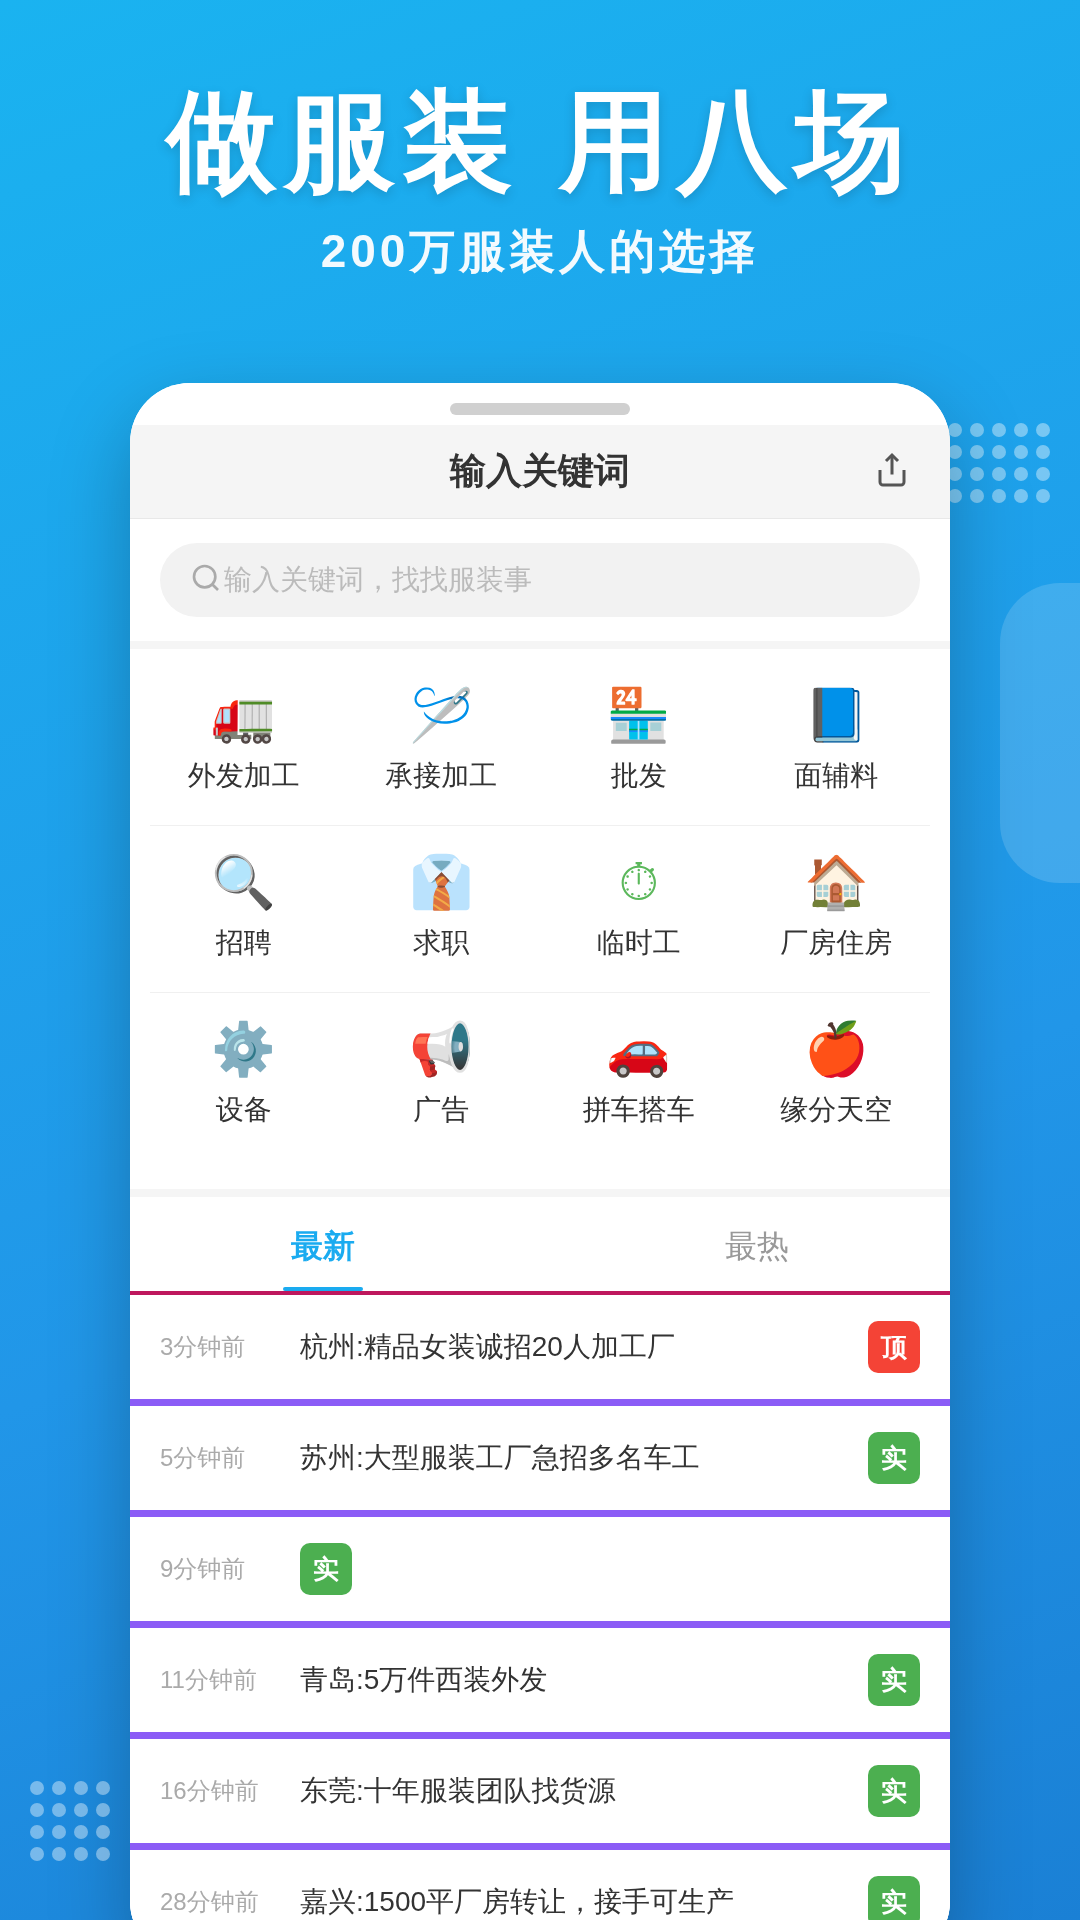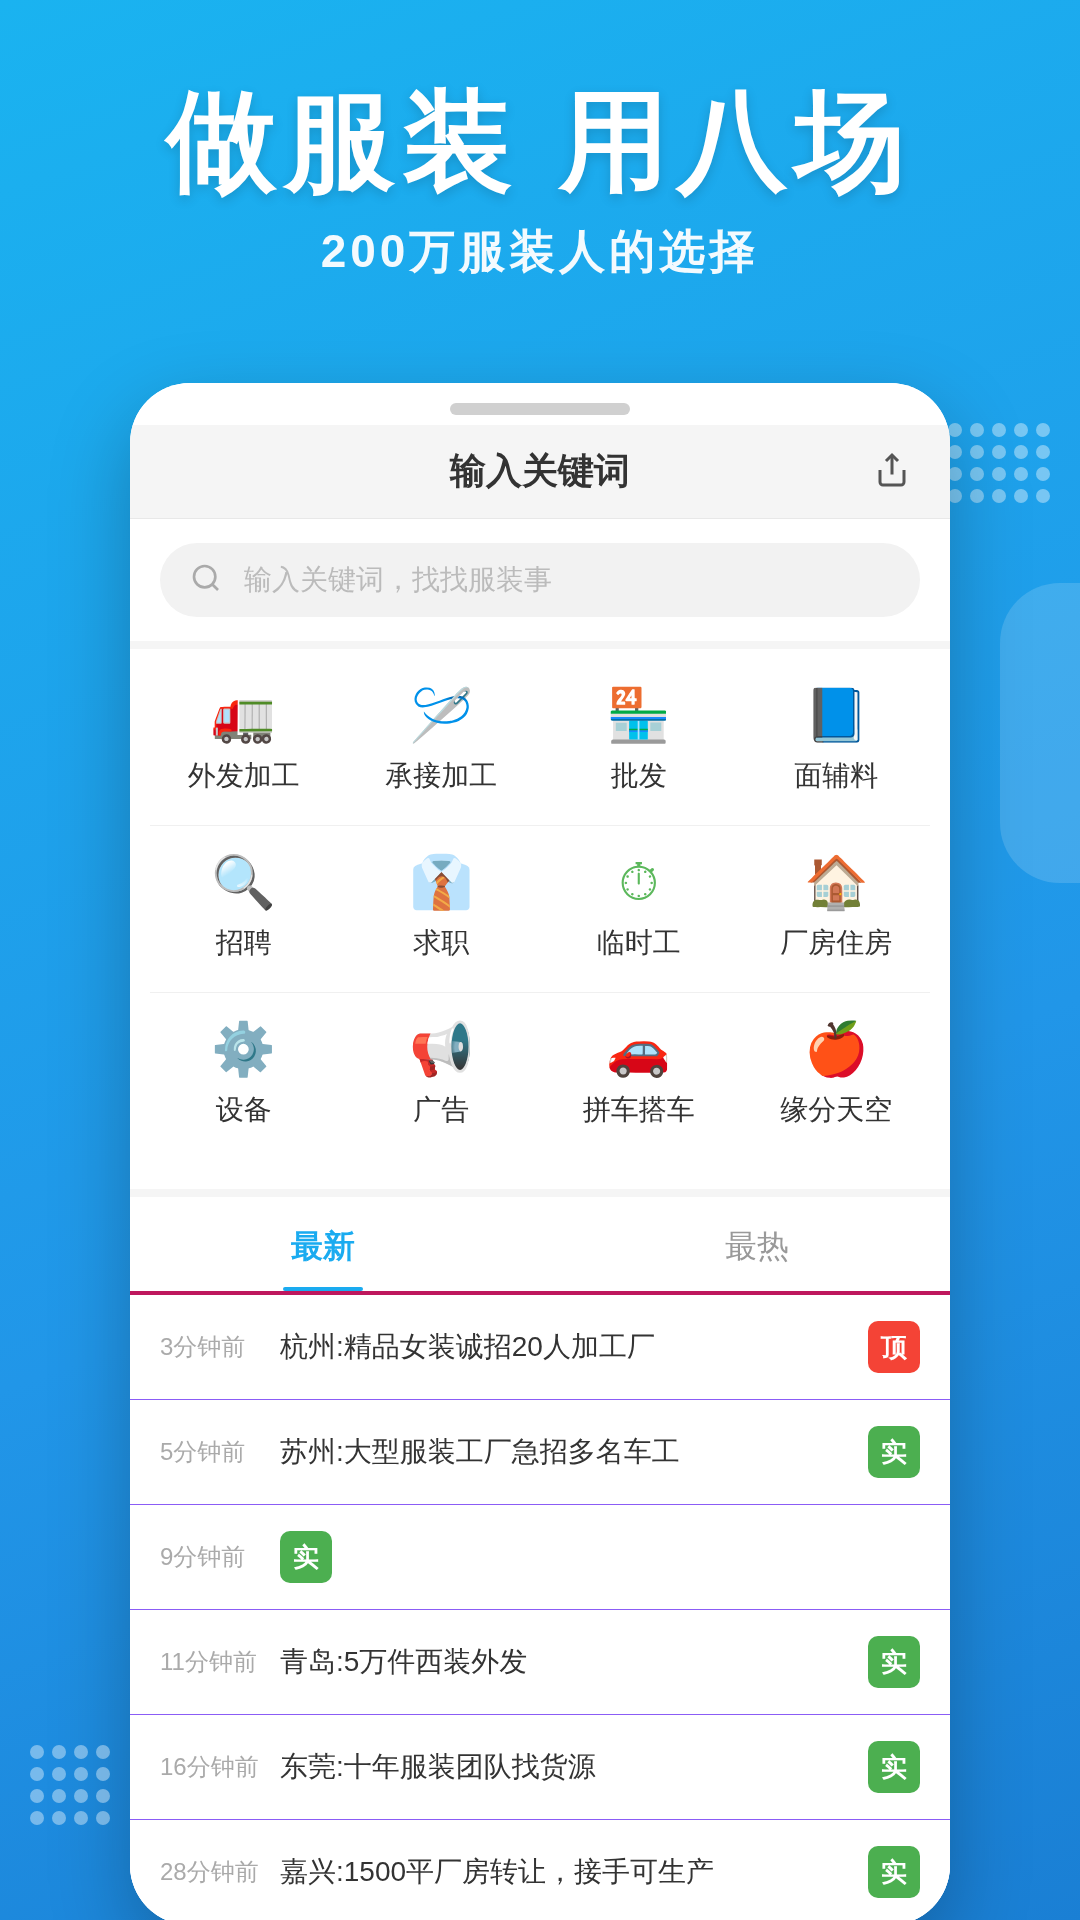--- a/index.html
+++ b/index.html
@@ -129,21 +129,21 @@
     .search-bar {
       padding: 24px 30px;
       background: white;
     }
     .search-input-wrap {
       background: #f2f2f2;
       border-radius: 40px;
       display: flex;
       align-items: center;
       padding: 18px 30px;
-      gap: 22px;
+      gap: 2px;
     }
     .search-icon-svg {
       color: #aaa;
       flex-shrink: 0;
     }
     .search-placeholder {
       font-size: 28px;
       color: #bbb;
     }
 
@@ -219,21 +219,22 @@
     }
 
     
     .feed-list {
       background: white;
     }
     .feed-item {
       display: flex;
       align-items: center;
       padding: 26px 30px;
-      border-bottom: 1px solid #8b5cf6;
+      border-bottom: 7px solid #8b5cf6;
+      gap: 20px;
     }
     .feed-time {
       font-size: 24px;
       color: #aaa;
       min-width: 120px;
     }
     .feed-text {
       flex: 1;
       font-size: 28px;
       color: #333;

